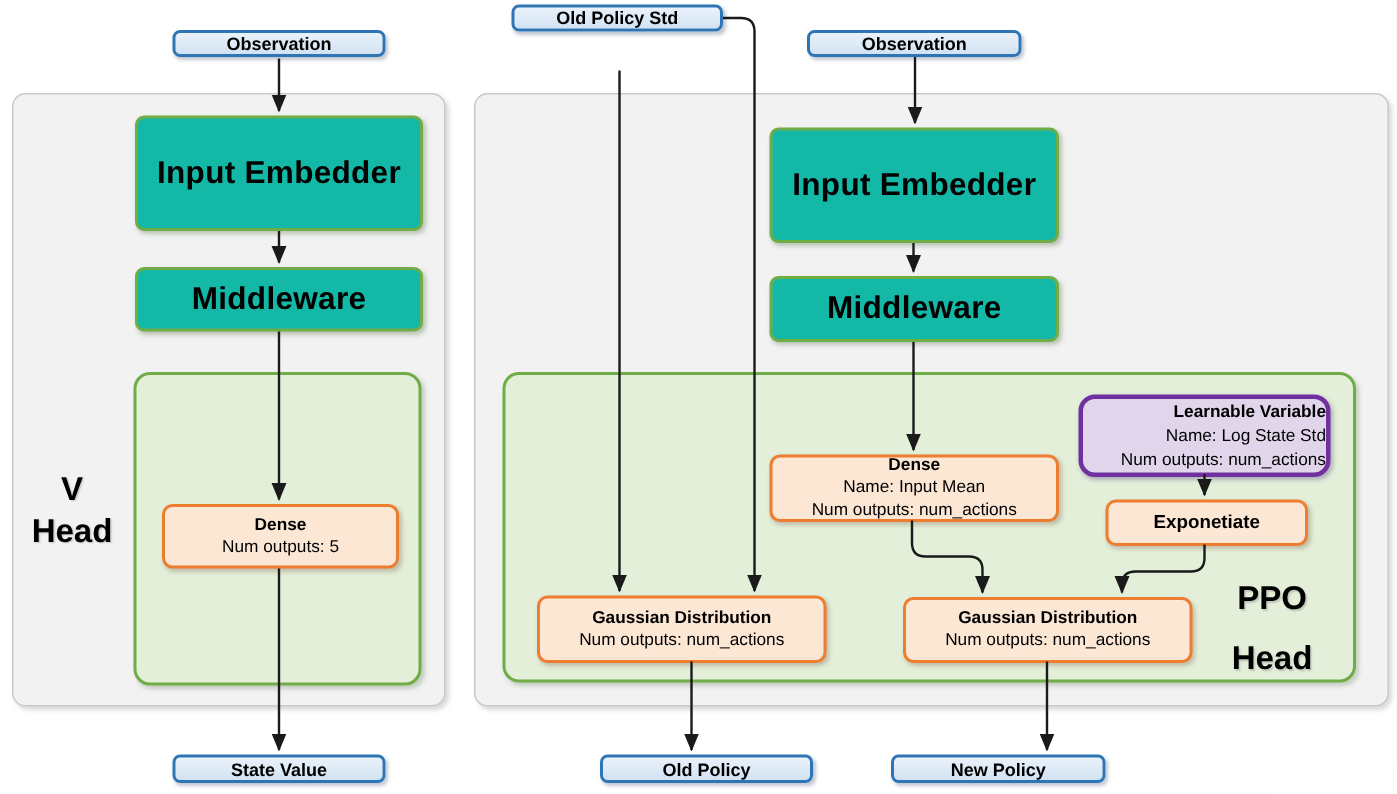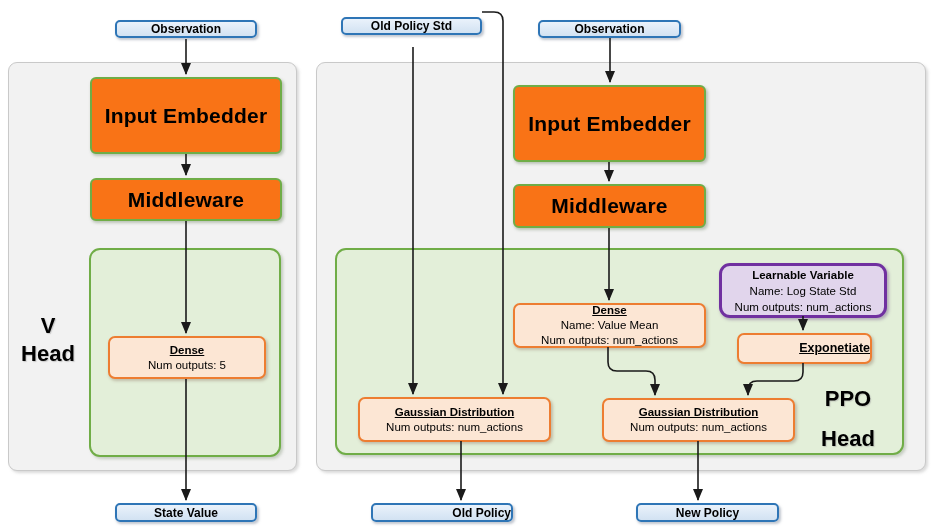--- a/index.html
+++ b/index.html
@@ -16,33 +16,33 @@
     border-radius:11px;box-shadow:2px 2px 3px rgba(130,150,120,0.4);
   }
   .io{
     position:absolute;display:flex;align-items:center;justify-content:center;
     background:linear-gradient(#eaf2fb,#d2e2f2);border:2.5px solid #2e75b6;
     border-radius:5px;font-size:12px;font-weight:bold;
     box-shadow:1.5px 2px 2.5px rgba(120,130,150,0.45);
   }
   .stage{
     position:absolute;display:flex;align-items:center;justify-content:center;
-    background:#f97316;border:2px solid #70ad47;border-radius:6px;
+    background:#14b8a6;border:2px solid #70ad47;border-radius:6px;
     font-size:21px;font-weight:bold;letter-spacing:0.2px;
     box-shadow:1.5px 2px 3px rgba(120,140,110,0.45);
   }
   .op{
     position:absolute;display:flex;flex-direction:column;align-items:center;justify-content:center;
     background:#fce6d4;border:2.5px solid #ed7d31;border-radius:7px;
     font-size:11.5px;line-height:15px;text-align:center;
     box-shadow:1.5px 2px 3px rgba(150,130,110,0.45);
   }
-  .op .t{font-weight:bold;text-decoration:underline;}
+  .op .t{font-weight:bold;}
   .var{
-    position:absolute;display:flex;flex-direction:column;align-items:center;justify-content:center;
+    position:absolute;display:flex;flex-direction:column;align-items:flex-end;justify-content:center;
     background:#e1d5ec;border:3px solid #7030a0;border-radius:11px;
     font-size:11.5px;line-height:16px;text-align:center;
     box-shadow:1.5px 2px 3px rgba(130,110,150,0.5);
   }
   .var .t{font-weight:bold;}
   .headlabel{
     position:absolute;display:flex;flex-direction:column;align-items:center;justify-content:center;
     font-size:22px;font-weight:bold;line-height:28px;text-align:center;
     text-shadow:1px 1px 1px rgba(160,160,160,0.5);
   }
@@ -79,59 +79,59 @@
     <span>Middleware</span>
   </div>
   <div class="op" style="left:108px;top:336px;width:154px;height:39px;">
     <span class="t">Dense</span>
     <span>Num outputs: 5</span>
   </div>
   <div class="io" style="left:115px;top:503px;width:138px;height:15px;justify-content:center;">
     <span>State Value</span>
   </div>
 
-  <div class="io" style="left:341px;top:17px;width:137px;height:14px;">
+  <div class="io" style="left:341px;top:3px;width:137px;height:14px;">
     <span>Old Policy Std</span>
   </div>
   <div class="io" style="left:538px;top:20px;width:139px;height:14px;">
     <span>Observation</span>
   </div>
 
   <div class="stage" style="left:513px;top:85px;width:189px;height:73px;">
     <span>Input Embedder</span>
   </div>
   <div class="stage" style="left:513px;top:184px;width:189px;height:40px;">
     <span>Middleware</span>
   </div>
   <div class="op" style="left:513px;top:303px;width:189px;height:41px;">
     <span class="t">Dense</span>
-    <span>Name: Value Mean</span>
+    <span>Name: Input Mean</span>
     <span>Num outputs: num_actions</span>
   </div>
   <div class="var" style="left:719px;top:263px;width:162px;height:49px;">
     <span class="t">Learnable Variable</span>
     <span>Name: Log State Std</span>
     <span>Num outputs: num_actions</span>
   </div>
-  <div class="op" style="left:737px;top:333px;width:131px;height:27px;align-items:flex-end;">
+  <div class="op" style="left:737px;top:333px;width:131px;height:27px;">
     <span class="t" style="font-size:12.5px;">Exponetiate</span>
   </div>
   <div class="op" style="left:358px;top:397px;width:189px;height:41px;">
     <span class="t">Gaussian Distribution</span>
     <span>Num outputs: num_actions</span>
   </div>
   <div class="op" style="left:602px;top:398px;width:189px;height:40px;">
     <span class="t">Gaussian Distribution</span>
     <span>Num outputs: num_actions</span>
   </div>
 
-  <div class="io" style="left:371px;top:503px;width:138px;height:15px;justify-content:flex-end;">
+  <div class="io" style="left:400px;top:503px;width:138px;height:15px;">
     <span>Old Policy</span>
   </div>
-  <div class="io" style="left:636px;top:503px;width:139px;height:15px;">
+  <div class="io" style="left:594px;top:503px;width:139px;height:15px;">
     <span>New Policy</span>
   </div>
 
   <svg class="overlay" width="931" height="529" viewBox="0 0 931 529">
     <defs>
       <marker id="ah" markerUnits="userSpaceOnUse" markerWidth="13" markerHeight="11" refX="11" refY="5" orient="auto">
         <path d="M0,0 L12,5 L0,10 z" style="fill:#1a1a1a;stroke:none;"></path>
       </marker>
     </defs>
     <path d="M186,39 L186,74" marker-end="url(#ah)"></path>

